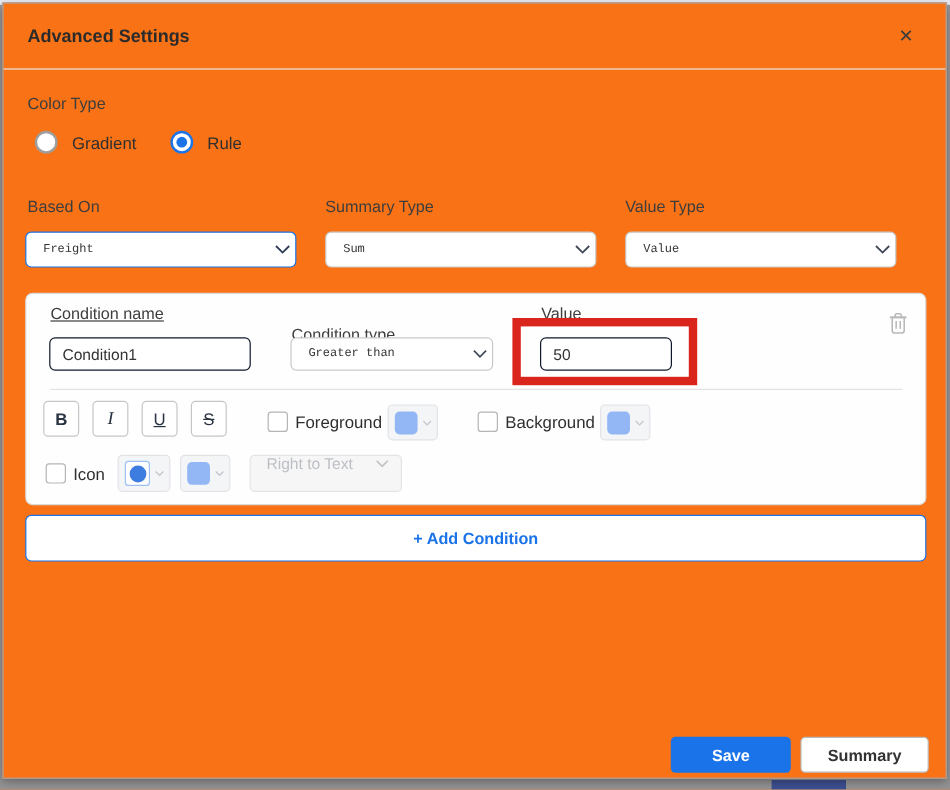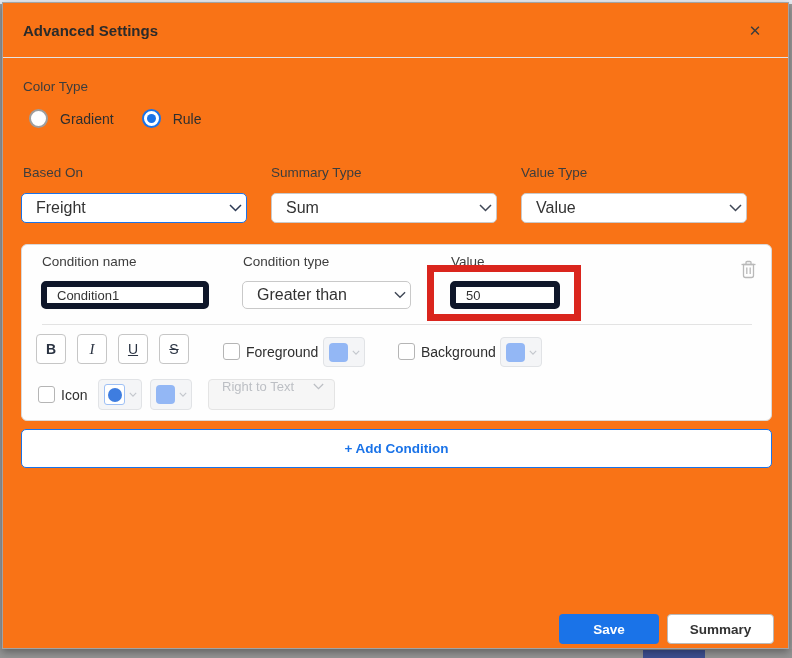--- a/index.html
+++ b/index.html
@@ -32,31 +32,31 @@
   .radio-circle { width:19px; height:19px; border-radius:50%; border:2px solid #9e9e9e; background:#fff;
     display:flex; align-items:center; justify-content:center; }
   .radio-circle.checked { border-color:#1a73e8; }
   .radio-dot { width:9px; height:9px; border-radius:50%; background:#1a73e8; }
   .radio-label { font-size:14px; color:#2f2f2f; }
 
   .select-box {
     position:absolute; height:30px; width:226px; background:#fff;
     border:1px solid #c9c9c9; border-radius:5px;
     display:flex; align-items:center; justify-content:space-between;
-    padding:0 4px 0 14px; font-size:16px; color:#333; cursor:pointer;
+    padding:0 4px 0 14px; font-size:10px; color:#333; cursor:pointer;font-family:Liberation Mono, monospace;
   }
   .select-box.focused { border:1.5px solid #1a73e8; }
 
   .card {
     position:absolute; left:18px; top:241px; width:751px; height:177px;
     border:1px solid #d9d9d9; border-radius:6px; background:#fefefe;
   }
   .card .fld-label { position:absolute; top:9px; font-size:13.5px; color:#3d3d3d; }
   .text-input {
-    position:absolute; top:36px; height:28px; border:6px solid #0f172a; border-radius:5px;
+    position:absolute; top:36px; height:28px; border:1px solid #0f172a; border-radius:5px;
     background:#fff; font-family:"Liberation Sans", sans-serif; font-size:13px; color:#333; padding:0 10px;
   }
   .card .select-sm { top:36px; height:28px; width:169px; }
   .trash-btn { position:absolute; right:12px; top:13px; width:22px; height:24px; border:none; background:transparent; cursor:pointer; }
   .card-divider { position:absolute; left:20px; right:19px; top:79px; height:1px; background:#e3e3e3; }
 
   .fmt-row { position:absolute; left:14px; top:89px; display:flex; gap:11px; }
   .fmt-btn { width:30px; height:30px; border:1px solid #c6c6c6; border-radius:4px; background:#fff;
     font-size:14px; color:#2a3342; cursor:pointer; font-family:"Liberation Sans", sans-serif; }
   .fmt-btn.fb { font-weight:700; }
@@ -161,22 +161,22 @@
       </svg>
   </div>
   <div class="select-box" style="left:518px; top:190px;">
     <span>Value</span>
     <svg class="chev" width="13" height="8" viewBox="0 0 13 8">
         <path d="M1 1l5.5 5.5L12 1" fill="none" stroke="#3f4756" stroke-width="1.5"></path>
       </svg>
   </div>
 
   <div class="card">
-    <div class="fld-label" style="left:20px;">Condition name</div>
-    <div class="fld-label" style="left:221px;">Condition type</div>
+    <div class="fld-label" style="left:20px;text-decoration:underline;">Condition name</div>
+    <div class="fld-label" style="left:221px;margin-top:17px;">Condition type</div>
     <div class="fld-label" style="left:429px;">Value</div>
 
     <input class="text-input" style="left: 19px; width: 168px;" value="Condition1">
 
     <div class="select-box select-sm" style="left:220px;">
       <span>Greater than</span>
       <svg class="chev" width="12" height="8" viewBox="0 0 13 8">
           <path d="M1 1l5.5 5.5L12 1" fill="none" stroke="#3f4756" stroke-width="1.5"></path>
         </svg>
     </div>

